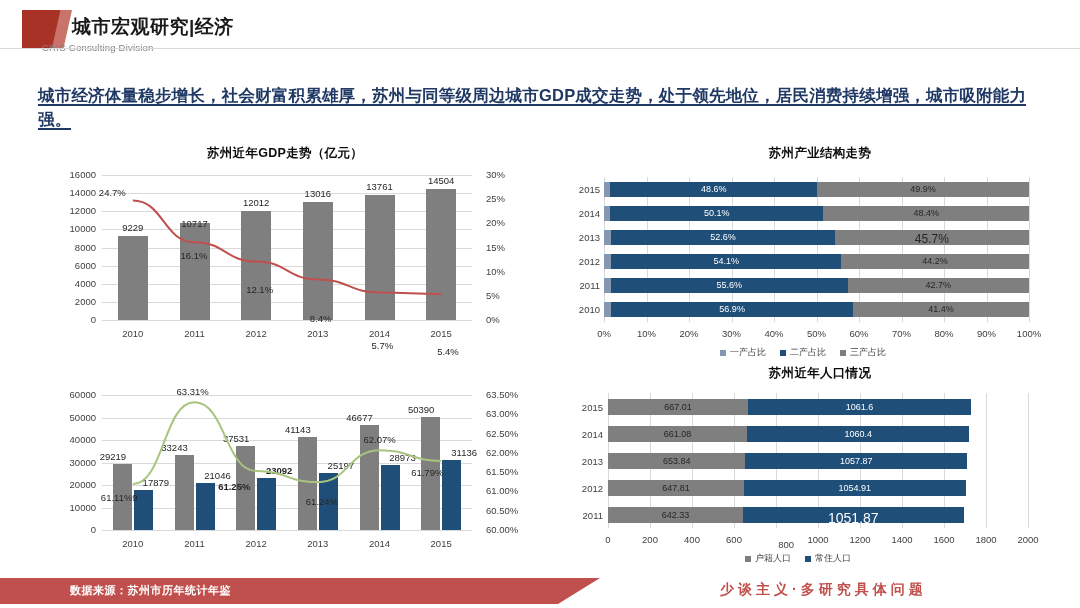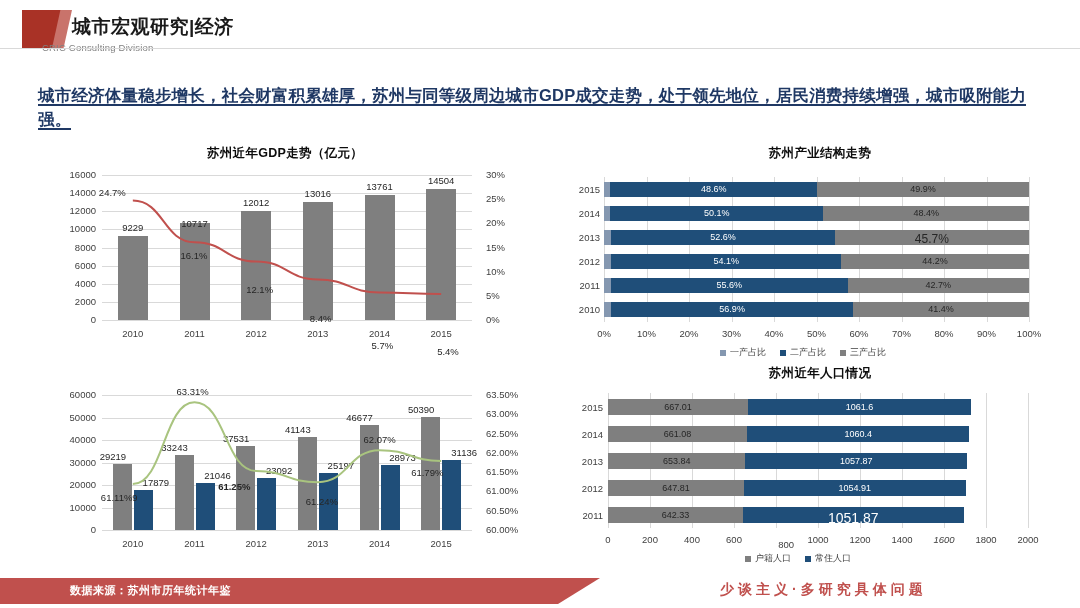--- a/index.html
+++ b/index.html
@@ -255,21 +255,21 @@
         <div class="bar bar-blue" style="left: 31.8333px; top: 94.7722px; width: 19px; height: 40.2278px;"></div>
         <div class="val-lbl" style="left: -11.1667px; top: 56.2572px; width: 44px; text-align: center;">29219</div>
         <div class="val-lbl" style="left: 31.8333px; top: 81.7722px; width: 44px; text-align: center;">17879</div>
         <div class="bar bar-gray" style="left: 72.5px; top: 60.2032px; width: 19px; height: 74.7968px;"></div>
         <div class="bar bar-blue" style="left: 93.5px; top: 87.6465px; width: 19px; height: 47.3535px;"></div>
         <div class="val-lbl" style="left: 50.5px; top: 47.2032px; width: 44px; text-align: center;">33243</div>
         <div class="val-lbl" style="left: 93.5px; top: 74.6465px; width: 44px; text-align: center;">21046</div>
         <div class="bar bar-gray" style="left: 134.167px; top: 50.5552px; width: 19px; height: 84.4447px;"></div>
         <div class="bar bar-blue" style="left: 155.167px; top: 83.043px; width: 19px; height: 51.957px;"></div>
         <div class="val-lbl" style="left: 112.167px; top: 37.5552px; width: 44px; text-align: center;">37531</div>
-        <div class="val-lbl" style="left: 155.167px; top: 70.043px; width: 44px; text-align: center;">23092</div>
+        <div class="val-lbl" style="left: 155.167px; top: 70.043px; width: 44px; text-align: center; font-weight: bold;">23092</div>
         <div class="bar bar-gray" style="left: 195.833px; top: 42.4282px; width: 19px; height: 92.5717px;"></div>
         <div class="bar bar-blue" style="left: 216.833px; top: 78.3067px; width: 19px; height: 56.6932px;"></div>
         <div class="val-lbl" style="left: 173.833px; top: 29.4282px; width: 44px; text-align: center;">41143</div>
         <div class="val-lbl" style="left: 216.833px; top: 65.3067px; width: 44px; text-align: center;">25197</div>
         <div class="bar bar-gray" style="left: 257.5px; top: 29.9767px; width: 19px; height: 105.023px;"></div>
         <div class="bar bar-blue" style="left: 278.5px; top: 69.8107px; width: 19px; height: 65.1893px;"></div>
         <div class="val-lbl" style="left: 235.5px; top: 16.9767px; width: 44px; text-align: center;">46677</div>
         <div class="val-lbl" style="left: 278.5px; top: 56.8107px; width: 44px; text-align: center;">28973</div>
         <div class="bar bar-gray" style="left: 319.167px; top: 21.6225px; width: 19px; height: 113.377px;"></div>
         <div class="bar bar-blue" style="left: 340.167px; top: 64.944px; width: 19px; height: 70.056px;"></div>
@@ -343,21 +343,21 @@
         <div class="val-lbl-w" style="left: 134.889px; top: 116.5px; width: 220.893px; text-align: center; font-size: 14px;">1051.87</div>
       </div>
       <div class="axis-lbl" style="left: 20px; top: 169px; width: 36px; text-align: center;">0</div>
       <div class="axis-lbl" style="left: 62px; top: 169px; width: 36px; text-align: center;">200</div>
       <div class="axis-lbl" style="left: 104px; top: 169px; width: 36px; text-align: center;">400</div>
       <div class="axis-lbl" style="left: 146px; top: 169px; width: 36px; text-align: center;">600</div>
       <div class="axis-lbl" style="left: 188px; top: 174px; width: 36px; text-align: right;">800</div>
       <div class="axis-lbl" style="left: 230px; top: 169px; width: 36px; text-align: center;">1000</div>
       <div class="axis-lbl" style="left: 272px; top: 169px; width: 36px; text-align: center;">1200</div>
       <div class="axis-lbl" style="left: 314px; top: 169px; width: 36px; text-align: center;">1400</div>
-      <div class="axis-lbl" style="left: 356px; top: 169px; width: 36px; text-align: center; font-style: italic;">1600</div>
+      <div class="axis-lbl" style="left: 356px; top: 169px; width: 36px; text-align: center;">1600</div>
       <div class="axis-lbl" style="left: 398px; top: 169px; width: 36px; text-align: center;">1800</div>
       <div class="axis-lbl" style="left: 440px; top: 169px; width: 36px; text-align: center;">2000</div>
       <div class="axis-lbl" style="left: 0px; top: 36.5px; width: 33px; text-align: right;">2015</div>
       <div class="axis-lbl" style="left: 0px; top: 63.5px; width: 33px; text-align: right;">2014</div>
       <div class="axis-lbl" style="left: 0px; top: 90.5px; width: 33px; text-align: right;">2013</div>
       <div class="axis-lbl" style="left: 0px; top: 117.5px; width: 33px; text-align: right;">2012</div>
       <div class="axis-lbl" style="left: 0px; top: 144.5px; width: 33px; text-align: right;">2011</div>
       <div class="legend" style="left: 175px; top: 187px;">
         <div class="legend-item">
           <span class="sw-sm" style="background: rgb(127, 127, 127);"></span>

